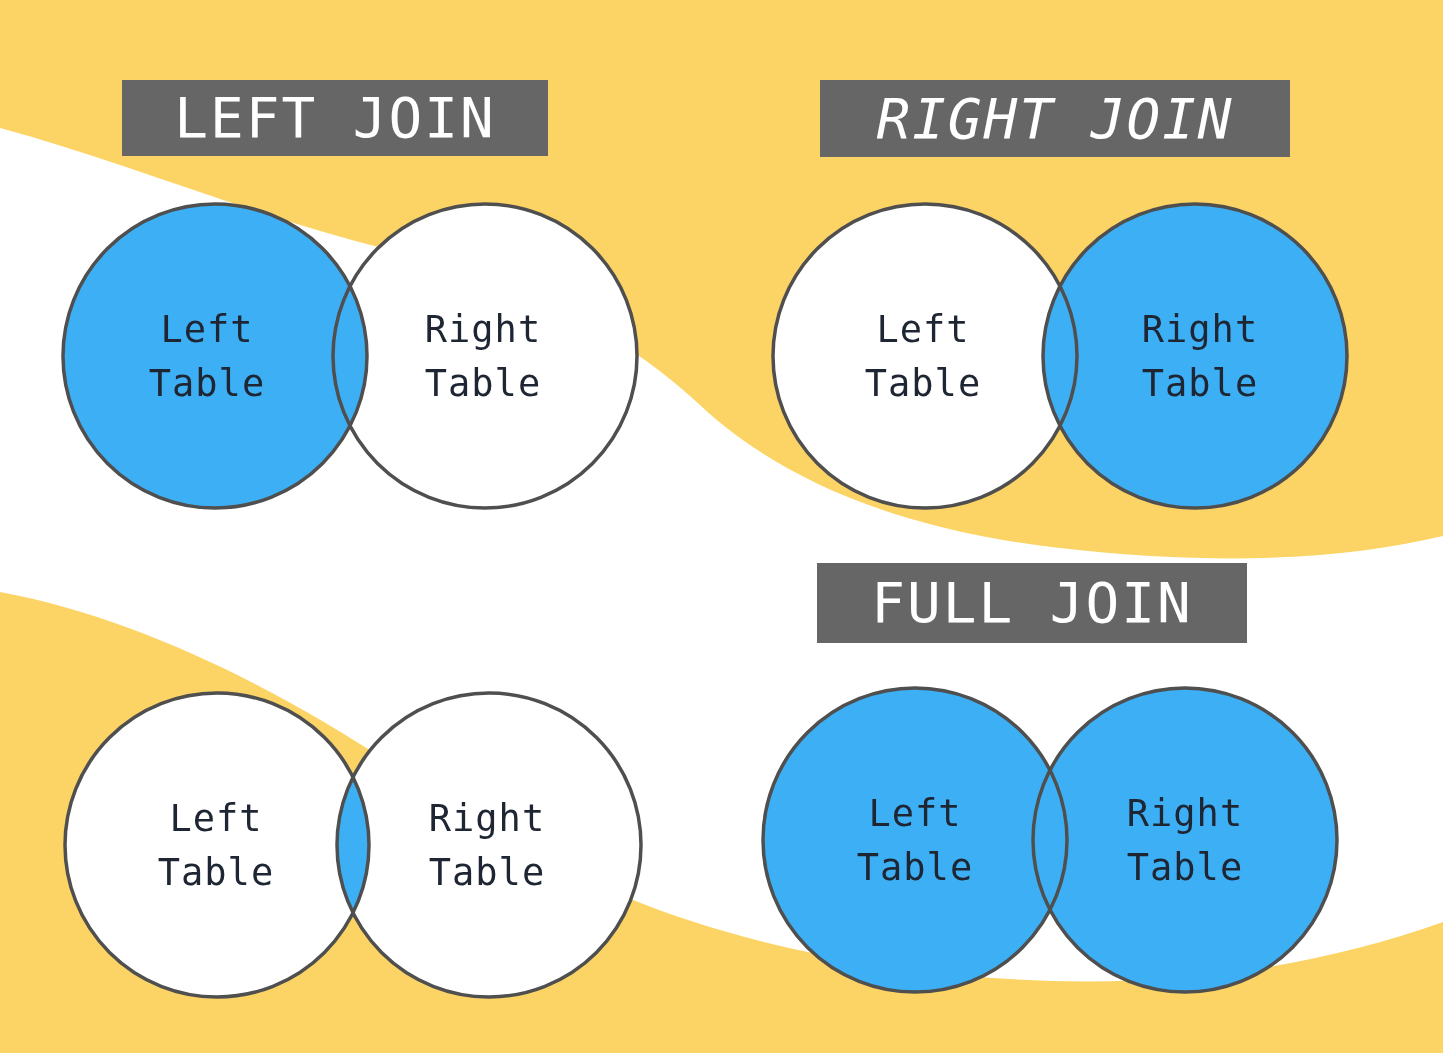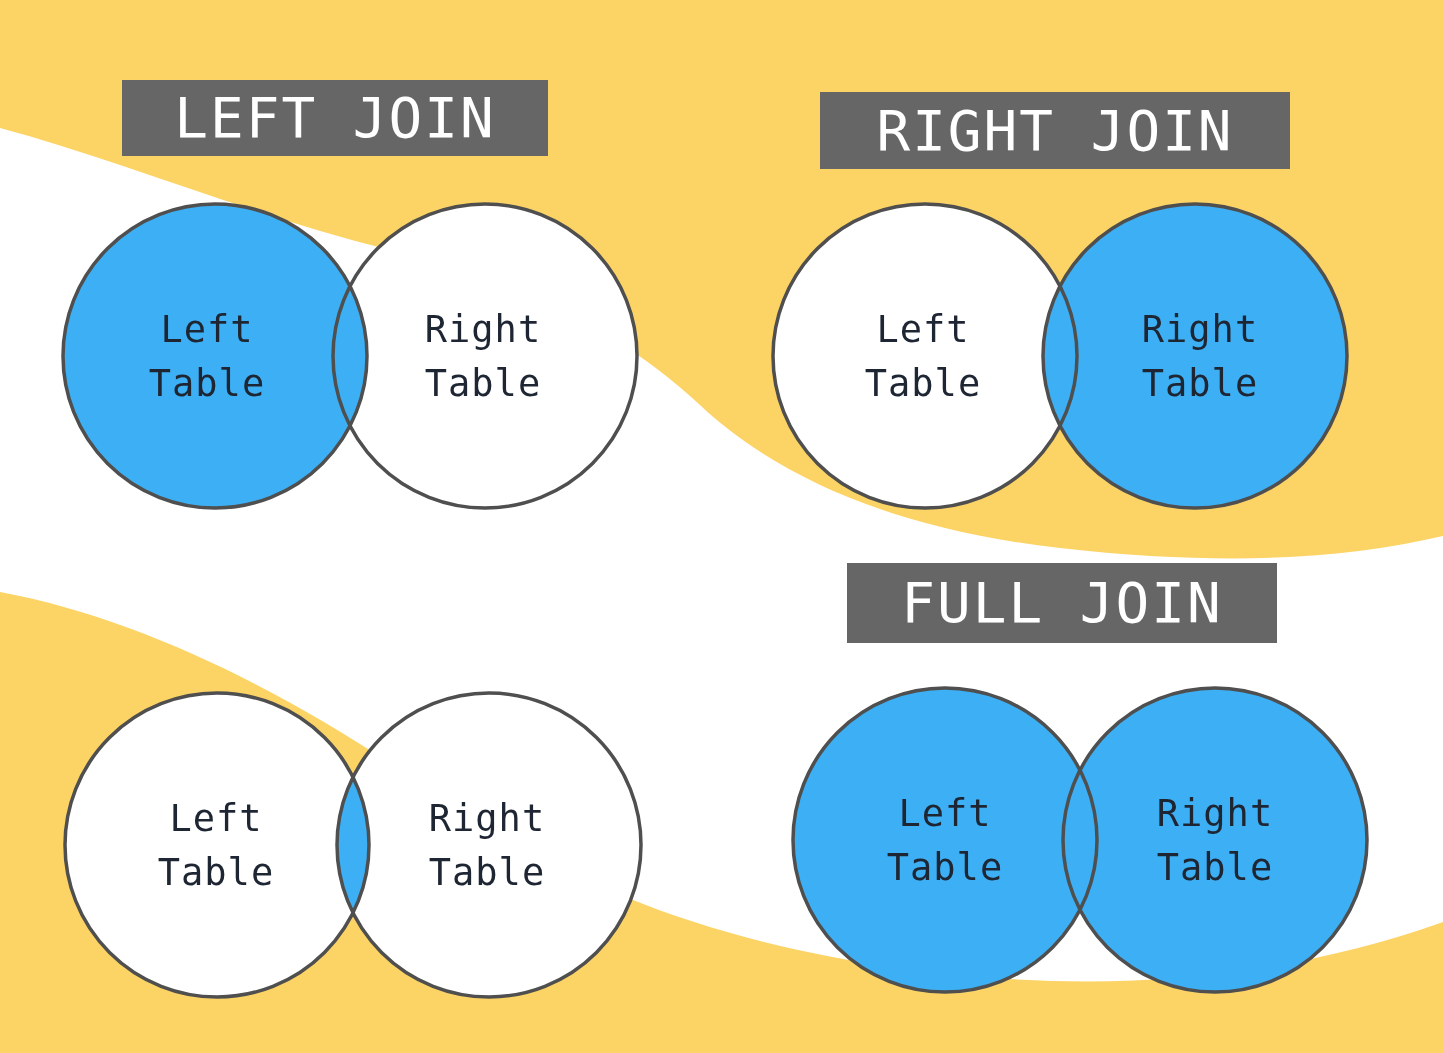--- a/index.html
+++ b/index.html
@@ -92,21 +92,21 @@
 
       <text class="venn-label" x="207" y="164">Left</text>
       <text class="venn-label" x="207" y="218">Table</text>
       <text class="venn-label" x="483" y="164">Right</text>
       <text class="venn-label" x="483" y="218">Table</text>
     </svg>
   </div>
 
   <div class="quadrant" style="left:743px; top:0; width:700px; height:540px;">
 
-    <div class="title-box" style="left:77px; top:92px; width:470px; height:77px;">RIGHT JOIN</div>
+    <div class="title-box" style="left:77px; top:80px; width:470px; height:77px;font-style:italic;">RIGHT JOIN</div>
 
     <svg class="venn" viewBox="0 0 700 400" width="700" height="400" style="left:0px; top:178px;">
       <defs>
         <clipPath id="clipL2">
             <circle cx="182" cy="178" r="152"></circle>
           </clipPath>
       </defs>
 
       <circle cx="182" cy="178" r="152" fill="#FFFFFF"></circle>
 
@@ -146,21 +146,21 @@
       <circle cx="217" cy="192" r="152" fill="none" stroke="#4F4F4F" stroke-width="3.5"></circle>
       <circle cx="489" cy="192" r="152" fill="none" stroke="#4F4F4F" stroke-width="3.5"></circle>
 
       <text class="venn-label" x="216" y="178">Left</text>
       <text class="venn-label" x="216" y="232">Table</text>
       <text class="venn-label" x="487" y="178">Right</text>
       <text class="venn-label" x="487" y="232">Table</text>
     </svg>
   </div>
 
-  <div class="quadrant" style="left:743px; top:540px; width:700px; height:513px;">
+  <div class="quadrant" style="left:713px; top:540px; width:700px; height:513px;">
 
     <div class="title-box" style="left:104px; top:23px; width:430px; height:80px;">FULL JOIN</div>
 
     <svg class="venn" viewBox="0 0 700 400" width="700" height="400" style="left:0px; top:113px;">
       <defs>
         <clipPath id="clipL4">
             <circle cx="202" cy="187" r="152"></circle>
           </clipPath>
       </defs>
 

